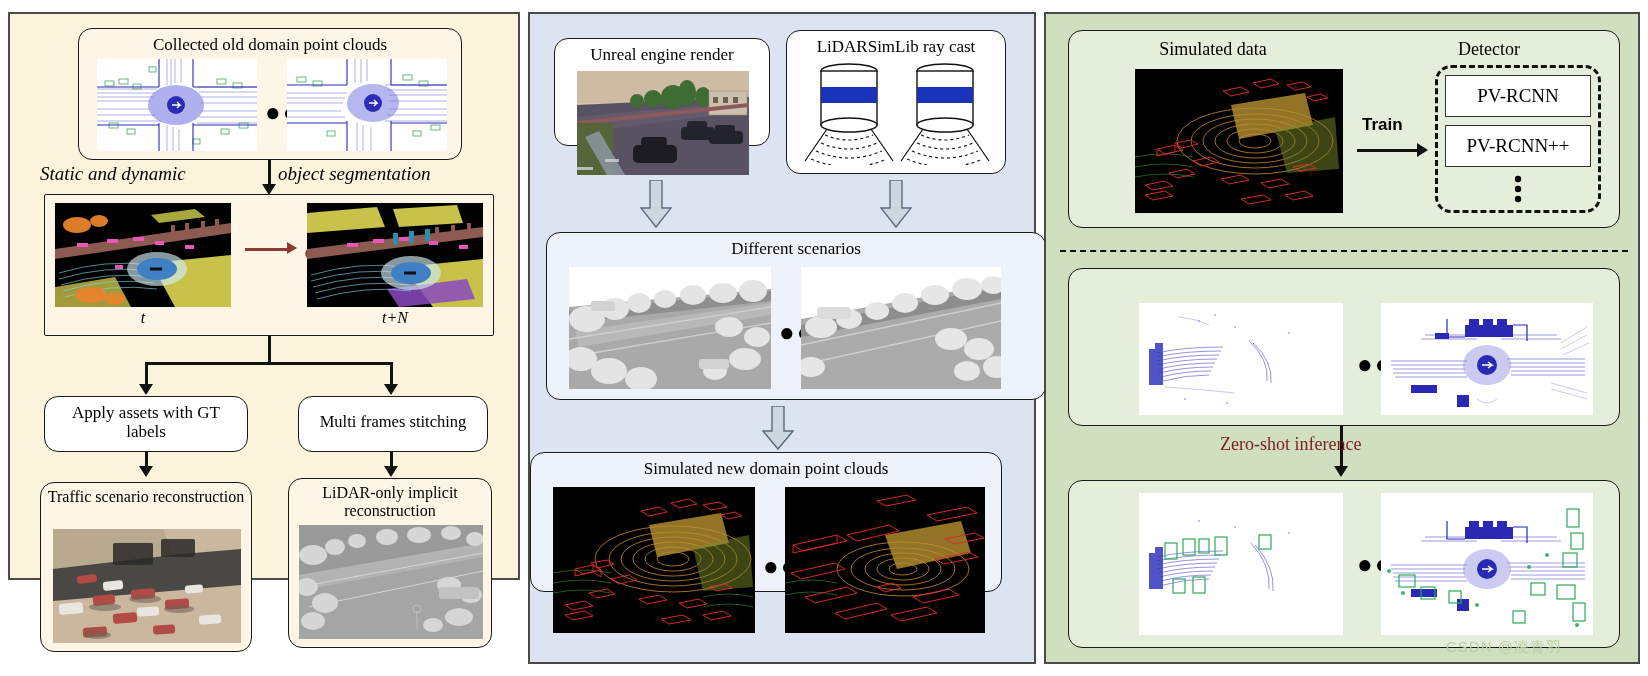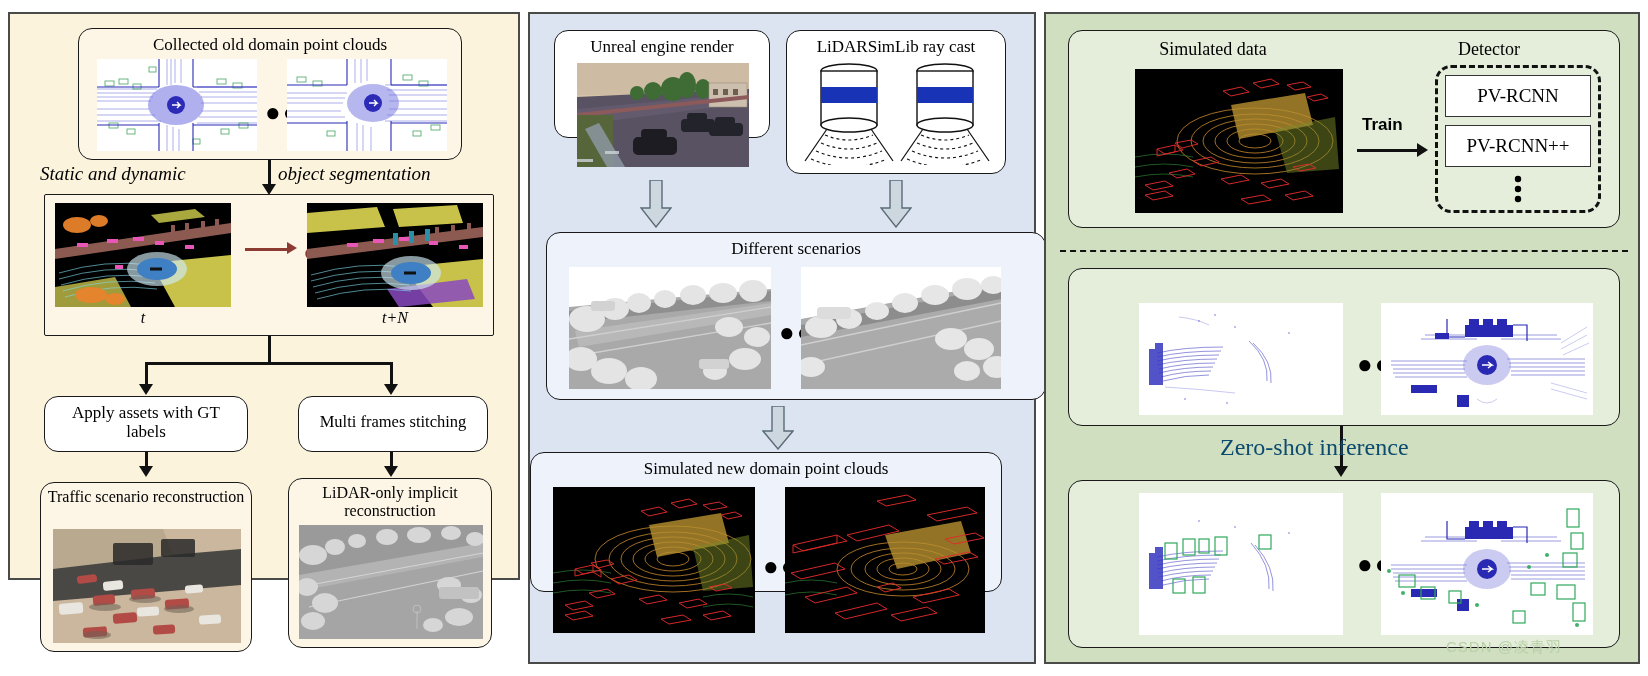--- a/index.html
+++ b/index.html
@@ -34,21 +34,21 @@
   .thumb svg{display:block;width:100%;height:100%;}
 
   
   .vline{position:absolute;background:#111;width:2.6px;}
   .hline{position:absolute;background:#111;height:2.6px;}
   .arrowhead-down{position:absolute;width:0;height:0;border-left:7px solid transparent;border-right:7px solid transparent;border-top:11px solid #111;}
   .arrowhead-right{position:absolute;width:0;height:0;border-top:7px solid transparent;border-bottom:7px solid transparent;border-left:11px solid #111;}
 
   .label-italic{position:absolute;font-style:italic;font-size:19px;color:#000;font-family:"Liberation Serif",serif;white-space:nowrap;}
   .label-bold{position:absolute;font-weight:bold;font-size:17px;color:#000;font-family:Liberation Sans, sans-serif;white-space:nowrap;}
-  .label-plain{position:absolute;font-size:24px;color:#0c4a6e;font-family:"Liberation Serif",serif;white-space:nowrap;}
+  .label-plain{position:absolute;font-size:18px;color:#7f1d1d;font-family:"Liberation Serif",serif;white-space:nowrap;}
 
   .blockarrow{position:absolute;}
   .dashbox{position:absolute;box-sizing:border-box;border:3px dashed #111;border-radius:16px;background:transparent;}
   .detbox{position:absolute;box-sizing:border-box;border:1.6px solid #333;background:#fff;
           display:flex;align-items:center;justify-content:center;font-size:19px;font-family:"Liberation Serif",serif;}
 
   .divider-dashdot{position:absolute;height:0;border-top:2.5px dashed #111;}
   .watermark{position:absolute;font-size:15px;color:#b9cfa8;font-family:"Liberation Sans",sans-serif;letter-spacing:1px;white-space:nowrap;}
 </style>
 </head>
@@ -303,21 +303,21 @@
             <path d="M118 86 v18"></path>
               <circle cx="118" cy="84" r="4"></circle>
           </g>
         </svg>
       </div>
     </div>
   </div>
 
   <div class="panel" id="panel-mid">
 
-    <div class="card card-white" style="left:24px;top:16px;width:216px;height:108px;">
+    <div class="card card-white" style="left:24px;top:24px;width:216px;height:108px;">
       <div class="title" style="top:6px;">Unreal engine render</div>
       <div class="thumb" style="left:22px;top:32px;width:172px;height:104px;">
         <svg viewBox="0 0 172 104" preserveAspectRatio="none">
           <rect width="172" height="104" fill="#d6c3a8"></rect>
           <rect width="172" height="32" fill="#cdbba3"></rect>
           <path d="M0 34 L172 26 L172 104 L0 104 Z" fill="#585262"></path>
           <path d="M0 46 L172 30 L172 40 L0 62 Z" fill="#6a6374" opacity="0.6"></path>
           <g fill="#3f6b34">
             <ellipse cx="96" cy="26" rx="12" ry="12"></ellipse>
               <ellipse cx="110" cy="22" rx="9" ry="13"></ellipse>

